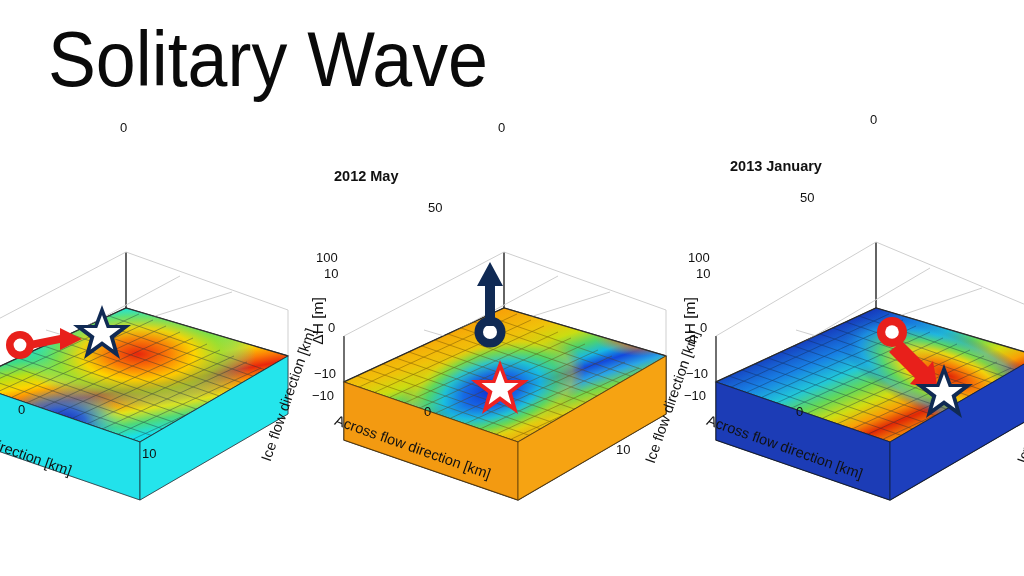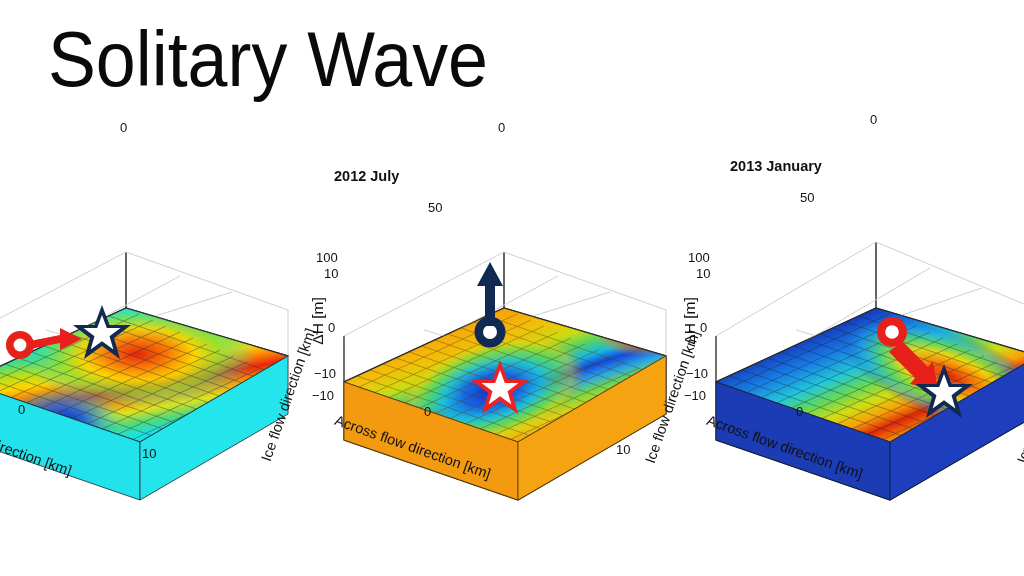--- a/index.html
+++ b/index.html
@@ -254,21 +254,21 @@
         <circle cx="170" cy="192" r="15.5" fill="#102a54"></circle>
         <circle cx="170" cy="192" r="7" fill="#ffffff"></circle>
         <path d="M165,186 L165,146 L157,146 L170,122 L183,146 L175,146 L175,186 Z" fill="#102a54"></path>
       </g>
       <g>
         <path d="M180,206 L187.5,226 L209,226 L192,239 L198,260 L180,247 L162,260 L168,239 L151,226 L172.5,226 Z" transform="translate(0,14)" fill="#ee2222"></path>
         <path d="M180,216 L184.8,229 L198.5,229 L187.5,237.3 L191.4,250.5 L180,242.2 L168.6,250.5 L172.5,237.3 L161.5,229 L175.2,229 Z" transform="translate(0,14)" fill="#ffffff"></path>
       </g>
     </svg>
 
-    <div class="ptitle" id="ptitle-2">2012 July</div>
+    <div class="ptitle" id="ptitle-2">2012 May</div>
 
     <div class="tick" style="left:178px;top:-20px;">0</div>
     <div class="tick" style="left:108px;top:60px;">50</div>
     <div class="tick" style="left:-4px;top:110px;">100</div>
 
     <div class="tick" style="left:4px;top:126px;">10</div>
     <div class="tick" style="left:8px;top:180px;">0</div>
     <div class="tick" style="left:-6px;top:226px;">−10</div>
 
     <div class="tick" style="left:-8px;top:248px;">−10</div>

